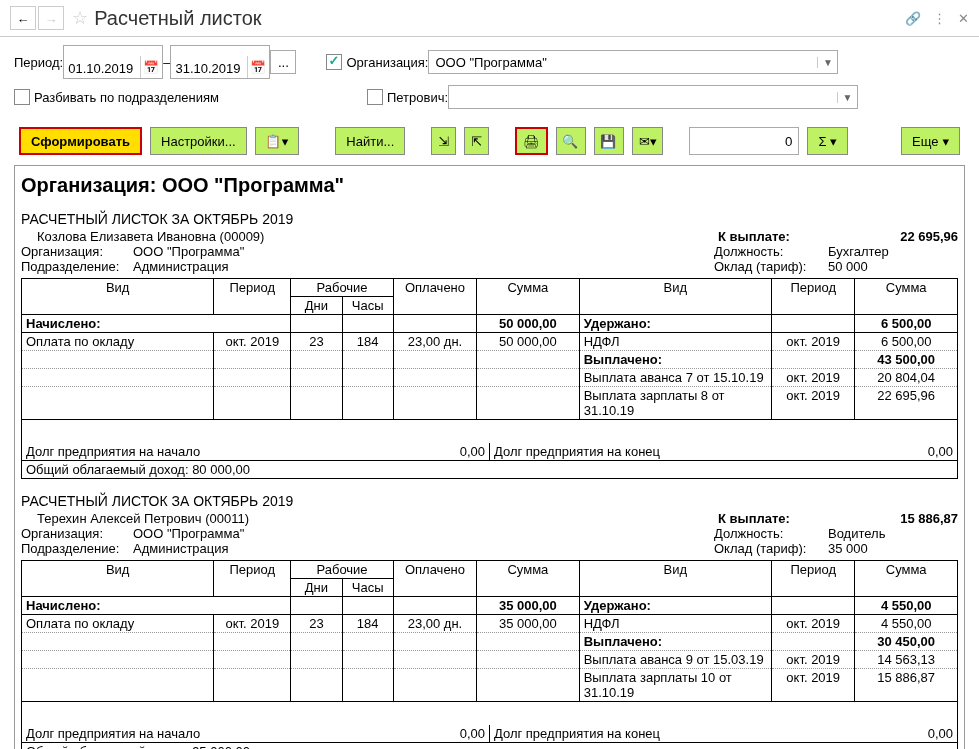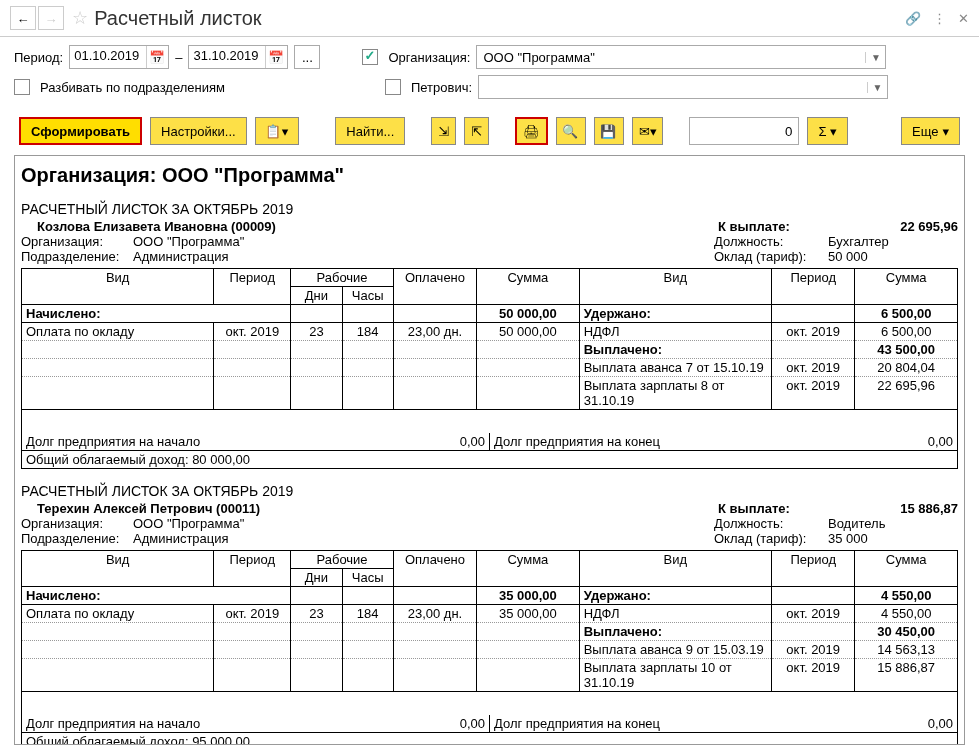--- a/index.html
+++ b/index.html
@@ -5,45 +5,45 @@
 * { box-sizing: border-box; margin: 0; padding: 0; }
 body { font-family: Arial, sans-serif; font-size: 13px; background: #fff; width: 979px; height: 749px; overflow: hidden; position: relative; }
 
 .title-bar { display: flex; align-items: center; padding: 6px 10px; border-bottom: 1px solid #ccc; }
 .nav-btn { width: 26px; height: 24px; border: 1px solid #ccc; background: #fff; margin-right: 2px; display: flex; align-items: center; justify-content: center; cursor: pointer; }
 .star-icon { font-size: 18px; color: #ccc; margin: 0 6px; }
 .title-text { font-size: 20px; color: #333; flex: 1; }
 .title-right { display: flex; align-items: center; gap: 12px; color: #888; }
 
 .params { padding: 8px 14px; }
-.params-row { display: flex; align-items: center; margin-bottom: 6px; gap: 6px; }
+.params-row { display: flex; align-items: center; margin-bottom: 6px; }
 .label { font-size: 13px; }
-.date-input { border: 1px solid #aaa; display: flex; align-items: flex-start; height: 24px; }
+.date-input { border: 1px solid #aaa; display: flex; align-items: flex-end; height: 34px; }
 .date-input input { border: none; width: 76px; padding: 2px 4px; font-size: 13px; outline: none; }
 .date-input .cal-btn { width: 22px; height: 22px; border-left: 1px solid #ccc; display: flex; align-items: center; justify-content: center; cursor: pointer; }
 .small-btn { border: 1px solid #aaa; height: 24px; width: 26px; background: #fff; cursor: pointer; display:flex;align-items:center;justify-content:center; }
 .chk { width: 16px; height: 16px; border: 1px solid #888; display: inline-block; margin-right: 4px; vertical-align: middle; }
 .chk.checked { background: #fff; position: relative; }
 .chk.checked::after { content: "✓"; color: #2a8; position: absolute; left: 1px; top: -2px; font-weight: bold; }
 .combo { border: 1px solid #aaa; height: 24px; display: flex; align-items: center; flex: 1; }
 .combo input { border: none; flex: 1; padding: 2px 6px; font-size: 13px; outline: none; }
 .combo .drop { width: 20px; text-align: center; border-left: 1px solid #ccc; cursor: pointer; color: #666; font-size: 10px; }
 
 .toolbar { display: flex; align-items: center; padding: 4px 19px 10px; gap: 8px; }
-.btn { border: 1px solid #888; height: 28px; padding: 0 10px; background: #fde047; cursor: pointer; font-size: 13px; display: flex; align-items: center; gap: 4px; }
+.btn { border: 1px solid #888; height: 28px; padding: 0 10px; background: #bef264; cursor: pointer; font-size: 13px; display: flex; align-items: center; gap: 4px; }
 .btn.yellow { background: #ffde00; border: 2px solid #c00; font-weight: bold; }
 .btn.red-border { border: 2px solid #c00; padding: 0 6px; }
 .spacer { flex: 1; }
 .num-input { border: 1px solid #aaa; height: 28px; width: 110px; text-align: right; padding: 0 6px; }
 
 .report-area { margin: 0 14px; border: 1px solid #999; height: 590px; overflow-y: scroll; padding: 8px 6px; position: relative; font-size: 13px; }
 .org-title { font-size: 20px; font-weight: bold; margin-bottom: 14px; }
 .slip-title { font-size: 14px; margin-bottom: 2px; }
 .slip-name-row { display: flex; }
-.slip-name { font-weight: bold; flex: 1; padding-left: 16px; }
+.slip-name { font-weight: normal; flex: 1; padding-left: 16px; }
 .pay-label { font-weight: bold; width: 140px; }
 .pay-amount { font-weight: bold; text-align: right; width: 100px; }
 .meta-row { display: flex; font-size: 13px; }
 .meta-label { width: 112px; }
 
 .slip-table { width: 100%; border-collapse: collapse; margin-top: 4px; border: 1px solid #000; }
 .slip-table td, .slip-table th { border: 1px solid #000; padding: 1px 4px; font-size: 13px; vertical-align: top; }
 .hdr td { text-align: center; }
 .r { text-align: center; }
 .noborder td { border-left: 1px solid #000; border-right: 1px solid #000; border-top: 1px dotted #999; border-bottom: 1px dotted #999; }

